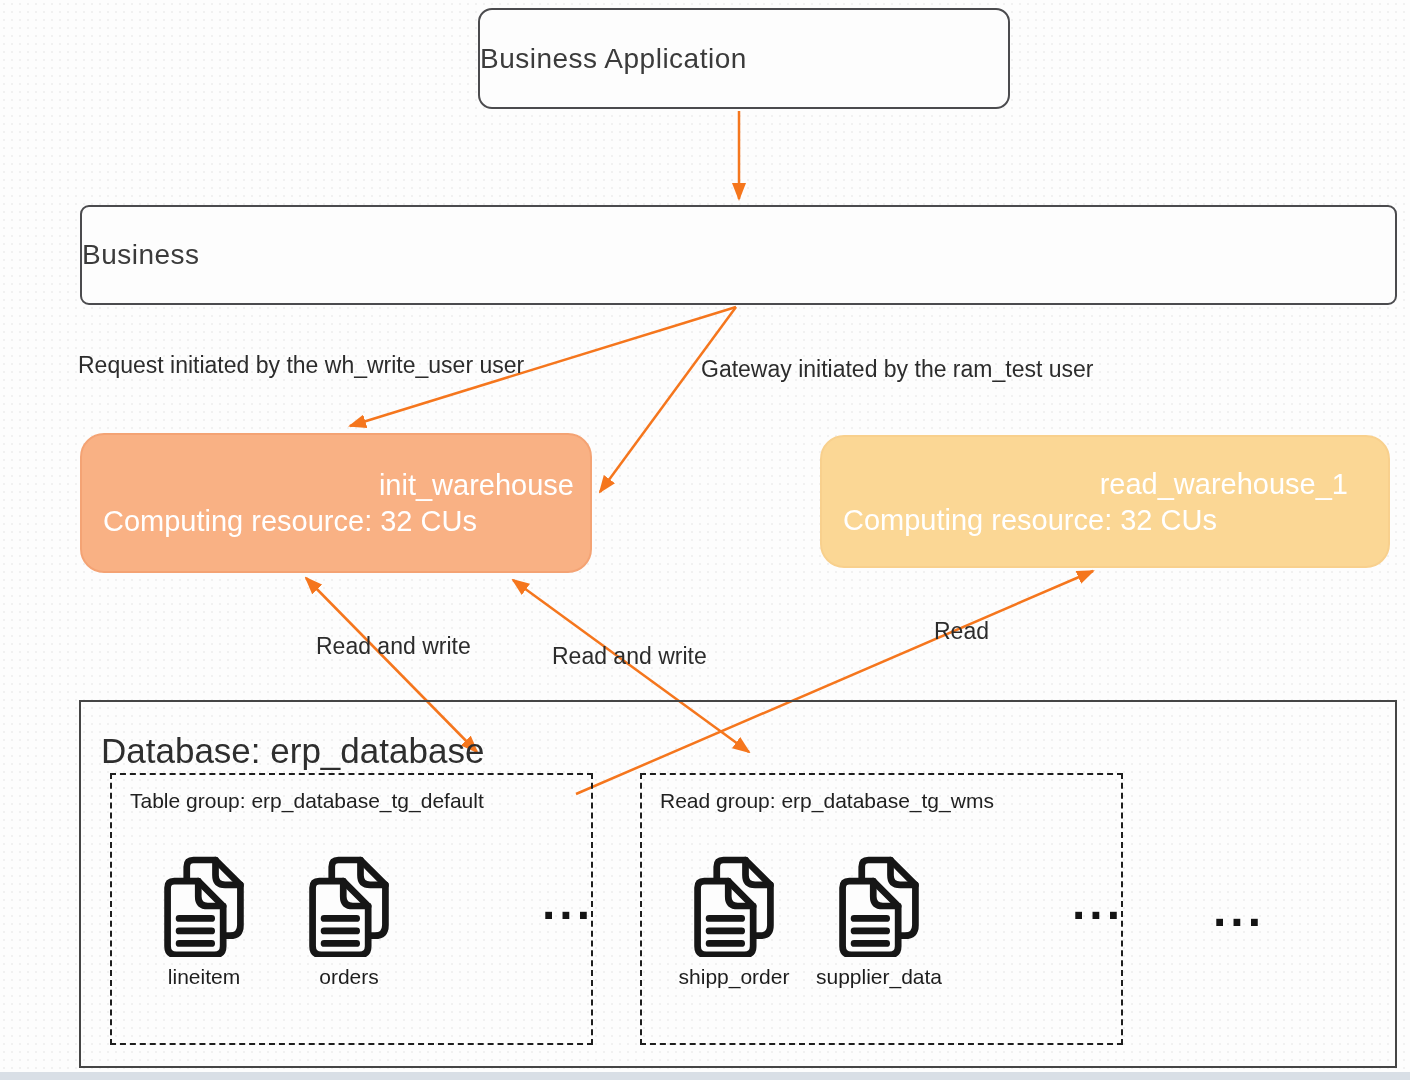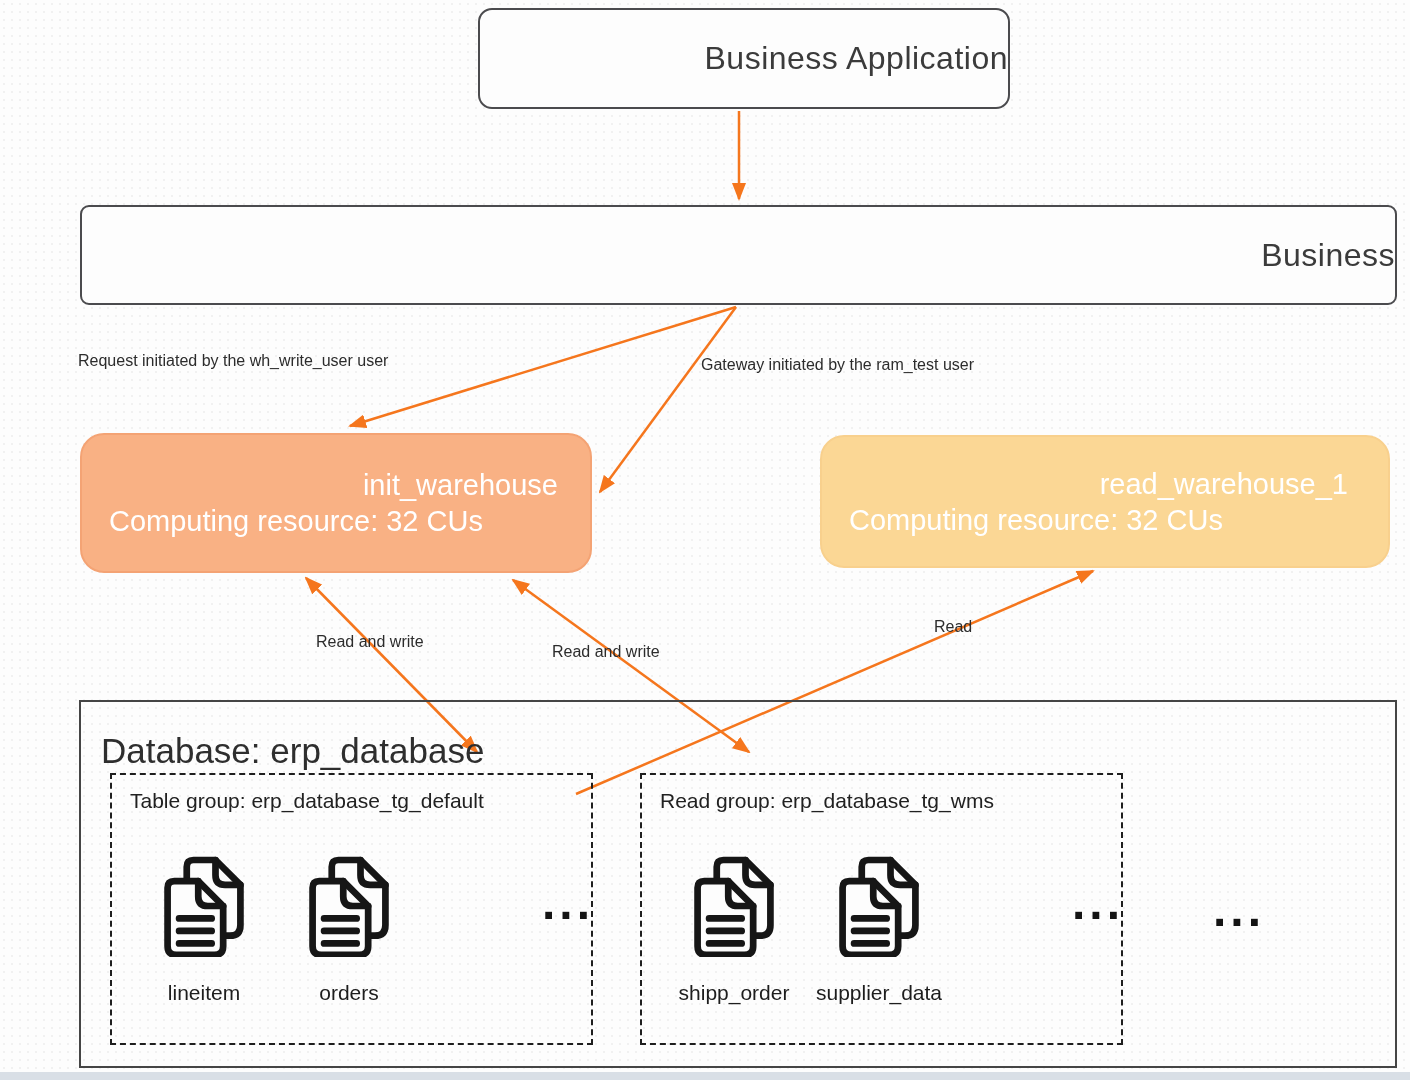--- a/index.html
+++ b/index.html
@@ -8,51 +8,51 @@
     background-color:#fdfdfd;
     background-image:radial-gradient(#f1f1f1 1px, transparent 1px);
     background-size:8px 8px;
     font-family:"Liberation Sans", sans-serif;
     color:#2c2c2c;
   }
   .abs{position:absolute;}
   
   .node{
     border:2px solid #4b4b4e; background:#fdfdfd;
-    display:flex; align-items:center; justify-content:flex-end;
-    color:#3b3b3b; font-size:32px; letter-spacing:0.5px;
+    display:flex; align-items:center; justify-content:flex-start;
+    color:#3b3b3b; font-size:28px; letter-spacing:0.5px;
     box-sizing:border-box;
   }
   #business-app{left:478px; top:8px; width:532px; height:101px; border-radius:14px;}
   #gateway{left:80px; top:205px; width:1317px; height:100px; border-radius:9px;}
   
   .warehouse{
     box-sizing:border-box; border-radius:24px; color:#ffffff; font-size:29px;
     display:flex; flex-direction:column; justify-content:center; line-height:36px;
   }
   #init-warehouse{left:80px; top:433px; width:512px; height:140px;
     background:#f9b184; border:2px solid #f4a374;}
   #read-warehouse{left:820px; top:435px; width:570px; height:133px;
     background:#fbd795; border:2px solid #f8d08d;}
-  .wh-name{text-align:right; padding-right:32px;}
-  .wh-res{text-align:left; padding-left:27px;}
+  .wh-name{text-align:right; padding-right:16px;}
+  .wh-res{text-align:left; padding-left:21px;}
   
-  .edge-label{font-size:16px; color:#2c2c2c; white-space:nowrap;}
+  .edge-label{font-size:23px; color:#2c2c2c; white-space:nowrap;}
   
   #db-box{left:79px; top:700px; width:1318px; height:368px;
     border:2px solid #454545; box-sizing:border-box; background:transparent;}
   #db-title{left:101px; top:731px; font-size:35px; color:#2e2e2e;}
   .table-group{
     box-sizing:border-box; border:2px dashed #1e1e1e; background:transparent;
   }
   #tg-0{left:110px; top:773px; width:483px; height:272px;}
   #tg-1{left:640px; top:773px; width:483px; height:272px;}
   .tg-title{position:absolute; left:18px; top:14px; font-size:21px; color:#212121; white-space:nowrap;}
   .table-item{position:absolute; top:80px; width:96px; display:flex; flex-direction:column; align-items:center;}
-  .table-label{margin-top:24px; font-size:21px; color:#1d1d1d; white-space:nowrap;}
+  .table-label{margin-top:8px; font-size:21px; color:#1d1d1d; white-space:nowrap;}
   .ellipsis{font-size:48px; font-weight:900; color:#141414; letter-spacing:4px; line-height:20px;}
   
   #bottom-strip{left:0; bottom:0; width:1410px; height:8px; background:#d9dfe6;}
   #arrow-layer{left:0; top:0; pointer-events:none;}
 </style>
 </head>
 <body>
 
 <div id="canvas">
 

